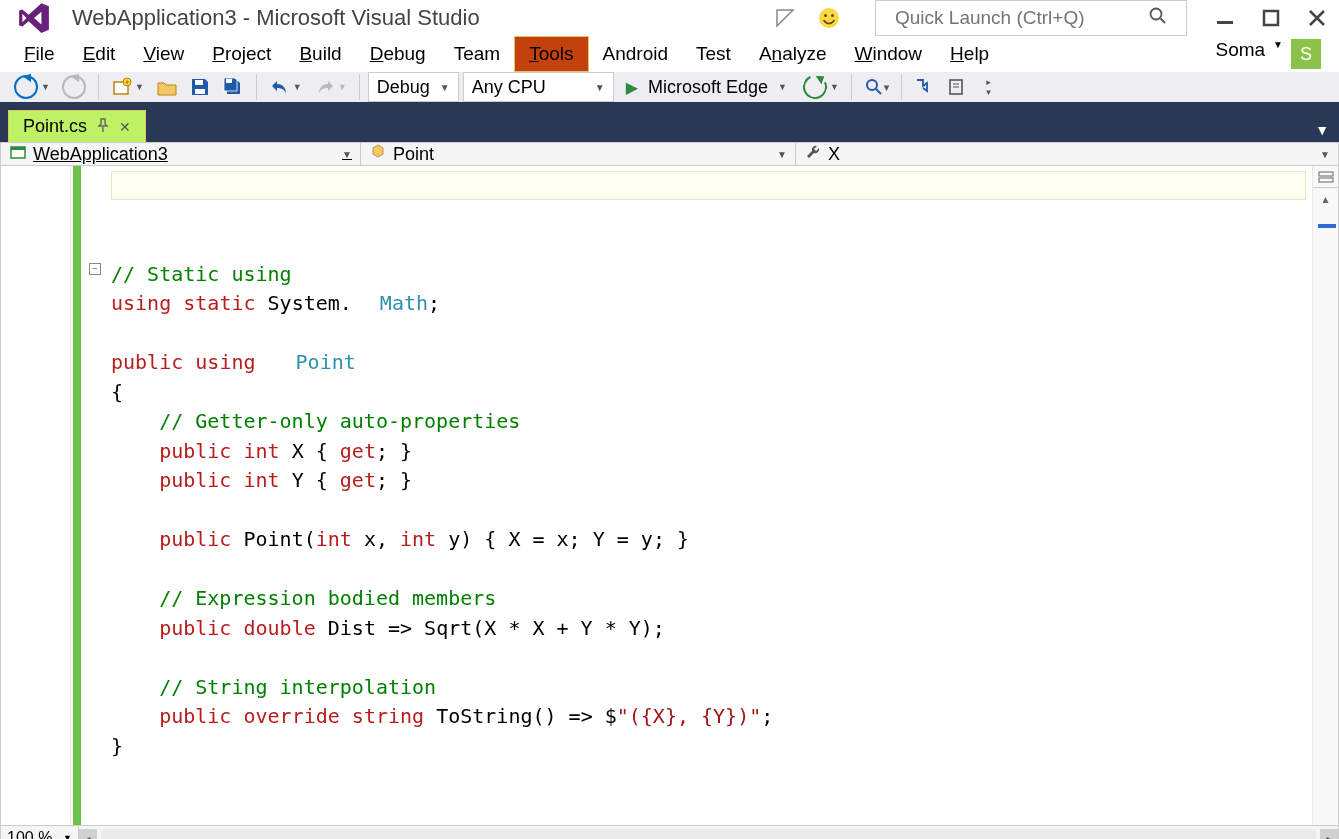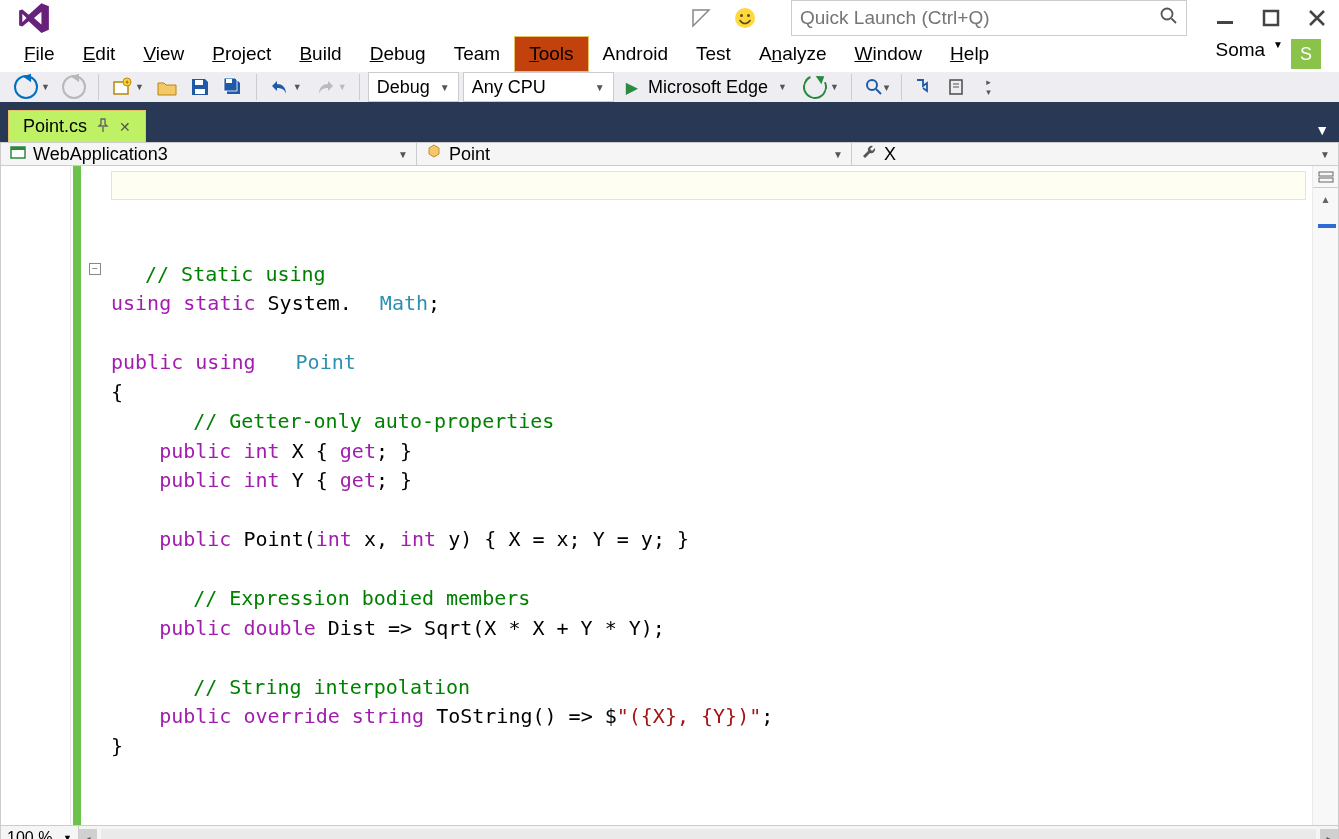--- a/index.html
+++ b/index.html
@@ -30,26 +30,26 @@
   flex: 0 0 auto;
 }
 .title-bar .spacer { flex: 1; }
 .title-bar .notif-flag, .title-bar .smiley {
   width: 28px; height: 28px;
   display: flex; align-items: center; justify-content: center;
   margin: 0 8px;
   font-size: 20px;
 }
 .quick-launch {
-  width: 396px;
+  width: 312px;
   height: 36px;
   border: 1px solid #ccc;
   display: flex;
   align-items: center;
-  padding: 0 8px;
+  padding: 0 19px;
   margin: 0 16px 0 24px;
 }
 .quick-launch input {
   border: none; outline: none;
   flex: 1;
   font-size: 19px;
   color: #555;
 }
 .quick-launch .search-icon {
   font-size: 18px;
@@ -177,21 +177,21 @@
   display: flex;
   background: #f5f5f5;
 }
 .nav-seg {
   display: flex; align-items: center;
   padding: 0 8px;
   gap: 6px;
   border-right: 1px solid #ccc;
   font-size: 18px;
 }
-.nav-seg.proj { width: 416px; }
+.nav-seg.proj { width: 360px; text-decoration: underline; }
 .nav-seg.cls { width: 435px; }
 .nav-seg.mem { flex:1; border-right: none;}
 .nav-seg .nav-icon { font-size: 16px; }
 .nav-seg .nav-label { flex:1; }
 .nav-seg .caret { font-size: 10px; color: #555;}
 
 .editor-area {
   flex: 1;
   display: flex;
   background: #fff;
@@ -240,22 +240,22 @@
 .current-line-hl {
   position:absolute;
   left: 40px; right: 6px;
   top: 5px;
   height: 29px;
   border: 1px solid #e8e8b8;
   background: #fffef2;
   z-index: 0;
 }
 .code-content { position: relative; z-index: 1; }
-.c-comment { color: #008000; margin-left: 34px; }
-.c-keyword { color: #a21caf; }
+.c-comment { color: #008000; }
+.c-keyword { color: #b91c1c; }
 .c-type { color: #2b91af; margin-left: 28px; }
 .c-string { color: #a31515; }
 .right-gutter {
   width: 26px;
   border-left: 1px solid #eaeaea;
   position: relative;
   background: #f8f8f8;
 }
 .right-gutter .split-icon {
   position: absolute; top: 0; right: 0; left:0;
@@ -311,20 +311,21 @@
 </style>
 </head>
 <body>
 
 <div class="title-bar">
   <div class="vs-logo">
     <svg width="34" height="34" viewBox="0 0 32 32">
         <path fill="#68217a" d="M23 2l7 3v22l-7 3-12-11-6 5-3-1V9l3-1 6 5L23 2zm0 8l-7 6 7 6V10zM5 12v8l4-4-4-4z"></path>
       </svg>
   </div>
+  <div class="title-text">WebApplication3 - Microsoft Visual Studio</div>
   <div class="spacer"></div>
   <div class="notif-flag">
     <svg width="20" height="20" viewBox="0 0 20 20">
         <path fill="none" stroke="#888" stroke-width="1.5" d="M2 2h16L2 18z"></path>
       </svg>
   </div>
   <div class="smiley">
     <svg width="22" height="22" viewBox="0 0 22 22">
         <circle cx="11" cy="11" r="10" fill="#ffd83d"></circle>
         <circle cx="7.5" cy="8.5" r="1.5" fill="#5a4a1a"></circle>

